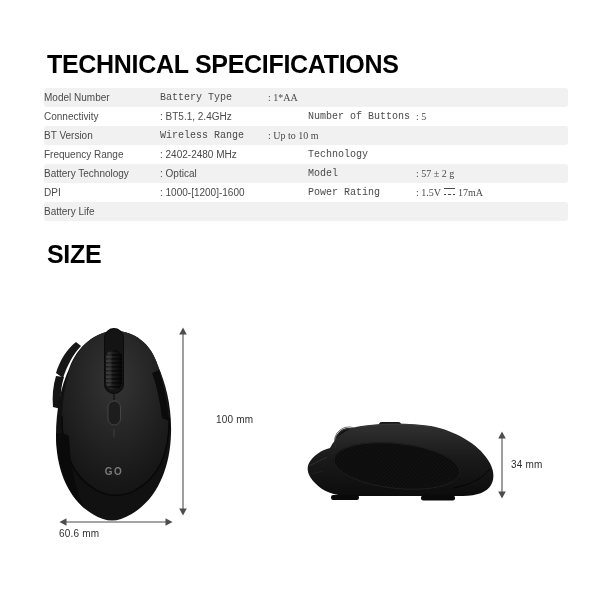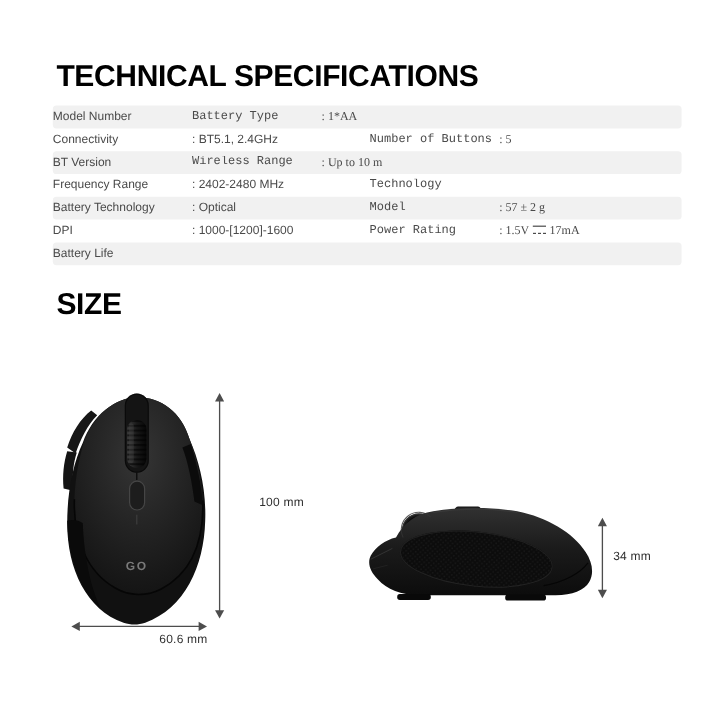--- a/index.html
+++ b/index.html
@@ -20,21 +20,21 @@
   .cell{white-space:nowrap;overflow:hidden;}
 
   .dc-symbol{display:inline-block;width:11px;height:6px;margin:0 3px;position:relative;top:-1px;
              border-top:1.3px solid #4a4a4a;
              background-image:repeating-linear-gradient(90deg,#4a4a4a 0 2.4px,transparent 2.4px 4.3px);
              background-size:100% 1.3px;background-position:left bottom;background-repeat:no-repeat;}
 
   .abs{position:absolute;}
   .dim-label{position:absolute;font-size:10px;color:#2f2f2f;letter-spacing:0.2px;white-space:nowrap;}
   #label-100{left:192px;top:414px;margin-left:24px;}
-  #label-606{left:59px;top:528px;width:114px;text-align:right;}
+  #label-606{left:59px;top:528px;width:114px;text-align:left;}
   #label-34{left:511px;top:459px;}
   svg{display:block;}
 </style>
 </head>
 <body>
 
 <div id="stage">
 
   <div id="title" class="h1">TECHNICAL SPECIFICATIONS</div>
 

